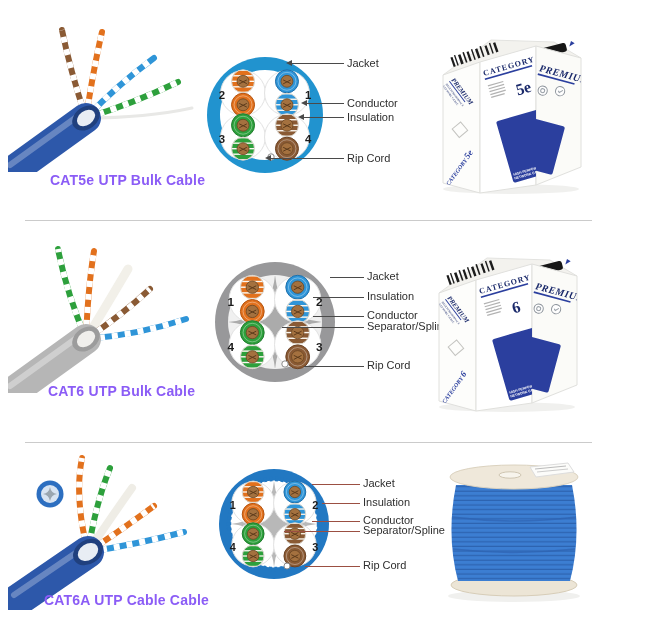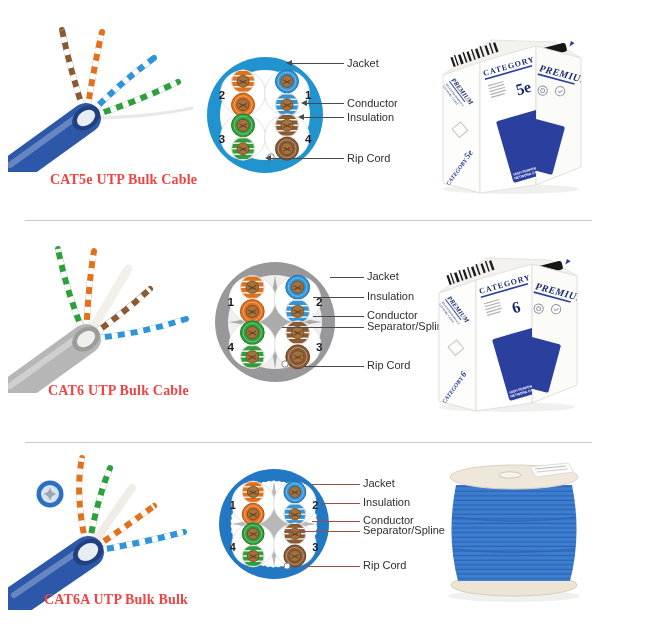--- a/index.html
+++ b/index.html
@@ -1,20 +1,20 @@
 <!DOCTYPE html>
 <html><head>
 <meta charset="utf-8">
 <style>
   html,body{margin:0;padding:0;background:#ffffff;}
   .canvas{position:relative;width:666px;height:633px;background:#ffffff;overflow:hidden;
           font-family:"Liberation Sans",sans-serif;}
   .row{position:absolute;left:0;width:666px;}
   .abs{position:absolute;}
-  .caption{position:absolute;font-size:14px;font-weight:700;color:#ef4444;letter-spacing:.2px;white-space:nowrap;font-family:Liberation Serif, serif;}
+  .caption{position:absolute;font-size:14px;font-weight:700;color:#8b5cf6;letter-spacing:.2px;white-space:nowrap;}
   .callout-label{position:absolute;font-size:11px;color:#2e2e2e;white-space:nowrap;}
   .callout-line{position:absolute;height:1px;background:#4a4a4a;}
   .callout-arrow{position:absolute;width:0;height:0;border-top:3.5px solid transparent;
                  border-bottom:3.5px solid transparent;border-right:6px solid #4a4a4a;}
   .divider{position:absolute;left:25px;width:567px;height:1px;background:#cbcbcb;}
   svg{display:block;}
 </style>
 </head>
 <body>
 
@@ -459,21 +459,21 @@
       <ellipse cx="80" cy="102" rx="16" ry="12" transform="rotate(-33 80 102)" fill="#20407e"></ellipse>
       <ellipse cx="80" cy="102" rx="11" ry="8" transform="rotate(-33 80 102)" fill="#e8edf4"></ellipse>
       <g transform="translate(42,44)">
         <circle r="13.5" fill="#2d6fc0"></circle>
         <circle r="9" fill="#d8e4f2"></circle>
         <circle r="11" fill="none" stroke="#2d6fc0" stroke-width="2.5" stroke-dasharray="2.2 2"></circle>
         <path d="M0,-7 Q1,-1 7,0 Q1,1 0,7 Q-1,1 -7,0 Q-1,-1 0,-7 Z" fill="#9aa6b0"></path>
       </g>
     </svg>
 
-    <div class="caption" style="left:44px;top:149px;">CAT6A UTP Bulk Bulk</div>
+    <div class="caption" style="left:44px;top:149px;">CAT6A UTP Cable Cable</div>
 
     <svg class="abs" style="left:217px;top:24px;" width="114" height="114" viewBox="0 0 114 114">
       <circle cx="57" cy="57" r="55" fill="#2278c2"></circle>
       <circle cx="57" cy="57" r="43.5" fill="#ffffff"></circle>
       <circle cx="57" cy="57" r="45" fill="none" stroke-width="4.5" stroke-dasharray="3 2.6" stroke="#2278c2"></circle>
       <path d="M57,14 Q61,53 100,57 Q61,61 57,100 Q53,61 14,57 Q53,53 57,14 Z" fill="#b8b8b8"></path>
       <g>
           <circle cx="36.138" cy="36.138" r="21.296339999999997" fill="#ffffff" stroke="#e2e2e2" stroke-width="1"></circle>
           <circle cx="36.138" cy="24.998376" r="10.921199999999999" fill="#fcf8f0"></circle>
           <g clip-path="url(#cpw200)">

